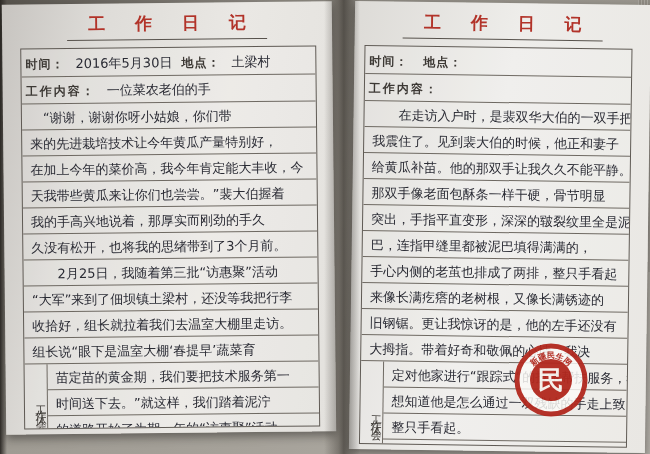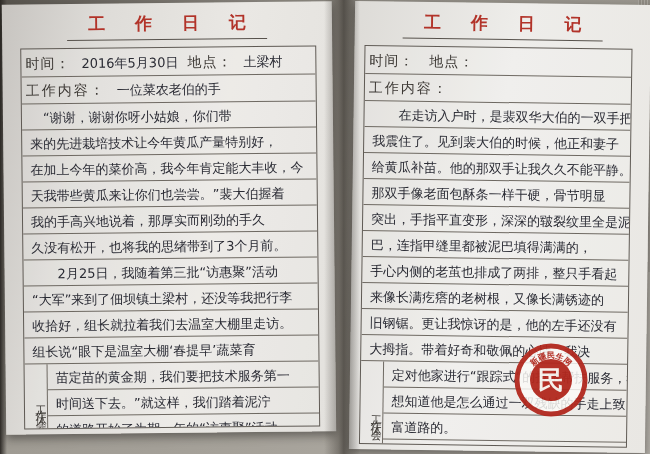--- a/index.html
+++ b/index.html
@@ -22,21 +22,21 @@
   .page-title{margin-top:9px;text-align:center;color:#b23329;font-weight:bold;
     font-size:17px;letter-spacing:12px;text-indent:12px;}
   .title-rule{width:200px;height:1px;margin:4px auto 0;background:#57524c;}
   .form{position:absolute;left:18px;right:16px;top:44px;bottom:5px;
     border:1px solid #5f5a54;overflow:hidden;background:rgba(255,255,255,.14);}
   .page.right .form{left:10px;right:18px;}
   .frow{position:relative;border-bottom:1px solid #6e6962;white-space:nowrap;overflow:hidden;}
   .frow.fields{height:27px;line-height:27px;}
   .frow.content{height:26px;line-height:26px;}
   .frow.line{height:25px;line-height:25px;}
-  .plabel{font-size:14px;color:#3d3935;letter-spacing:1px;margin-left:4px;}
+  .plabel{font-size:12px;color:#3d3935;letter-spacing:1px;margin-left:4px;font-weight:bold;}
   .plabel.place{}
   .plabel.contentlbl{letter-spacing:2px;margin-top:48px;}
   .hw{font-size:13px;color:#2a2b34;margin-left:6px;}
   .frow.line .hw{margin-left:8px;}
   .section{display:flex;border-bottom:none;}
   .vlabel{width:23px;border-right:1px solid #6e6962;display:flex;align-items:flex-start;justify-content:center;
     writing-mode:vertical-rl;text-orientation:upright;font-size:11px;color:#3d3935;
     letter-spacing:5px;padding-top:5px;box-sizing:border-box;}
   .section-lines{flex:1;min-width:0;}
   .stamp{position:absolute;left:513px;top:342px;width:76px;height:76px;z-index:5;opacity:.95;}
@@ -108,21 +108,21 @@
       <div class="frow line"><span class="hw">巴，连指甲缝里都被泥巴填得满满的，</span></div>
       <div class="frow line"><span class="hw">手心内侧的老茧也排成了两排，整只手看起</span></div>
       <div class="frow line"><span class="hw">来像长满疙瘩的老树根，又像长满锈迹的</span></div>
       <div class="frow line"><span class="hw">旧钢锯。更让我惊讶的是，他的左手还没有</span></div>
       <div class="frow line"><span class="hw">大拇指。带着好奇和敬佩的心情，我决</span></div>
       <div class="section">
         <div class="vlabel">工作体会</div>
         <div class="section-lines">
           <div class="frow line"><span class="hw">定对他家进行“跟踪式”的技术帮扶服务，我</span></div>
           <div class="frow line"><span class="hw">想知道他是怎么通过一双残缺的手走上致</span></div>
-          <div class="frow line"><span class="hw">富道路的。</span></div>
+          <div class="frow line"><span class="hw">整只手看起。</span></div>
           <div class="frow line"><span class="hw">　　在接下来的技术服务中，我明白了裴</span></div>
         </div>
       </div>
     </div>
   </div>
 
   <div class="stamp">
     <svg width="76" height="76" viewBox="0 0 76 76">
       <circle cx="38" cy="38" r="34" fill="rgba(252,250,247,0.88)" stroke="#b2281e" stroke-width="5"></circle>
       <circle cx="38" cy="38" r="21" fill="#b2281e"></circle>

